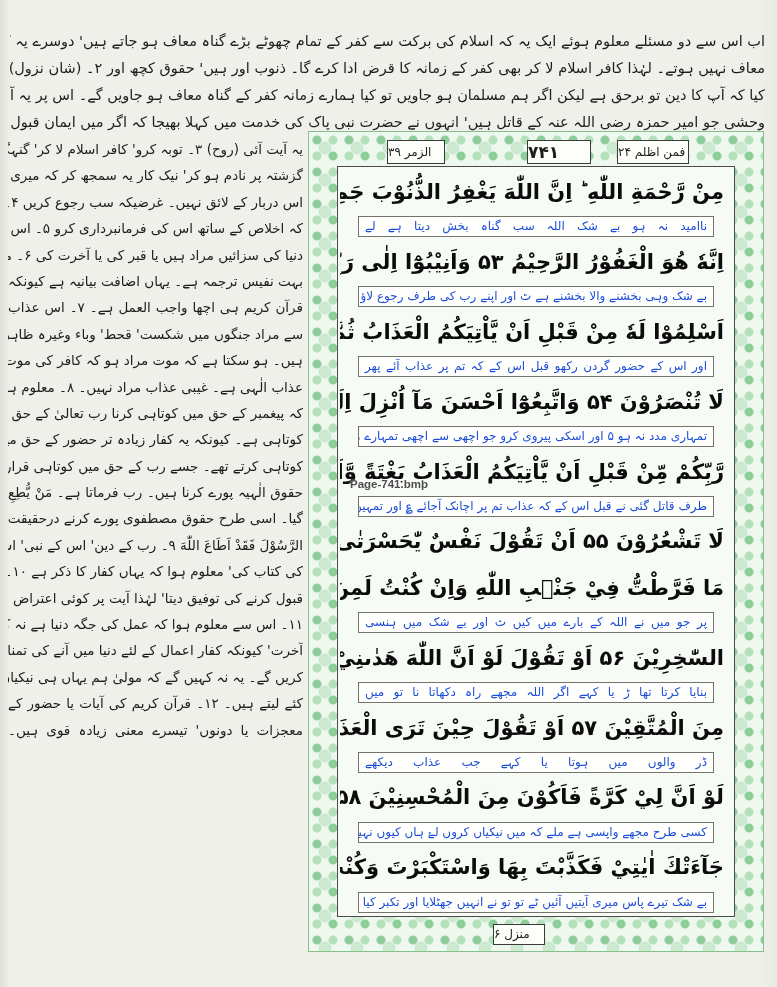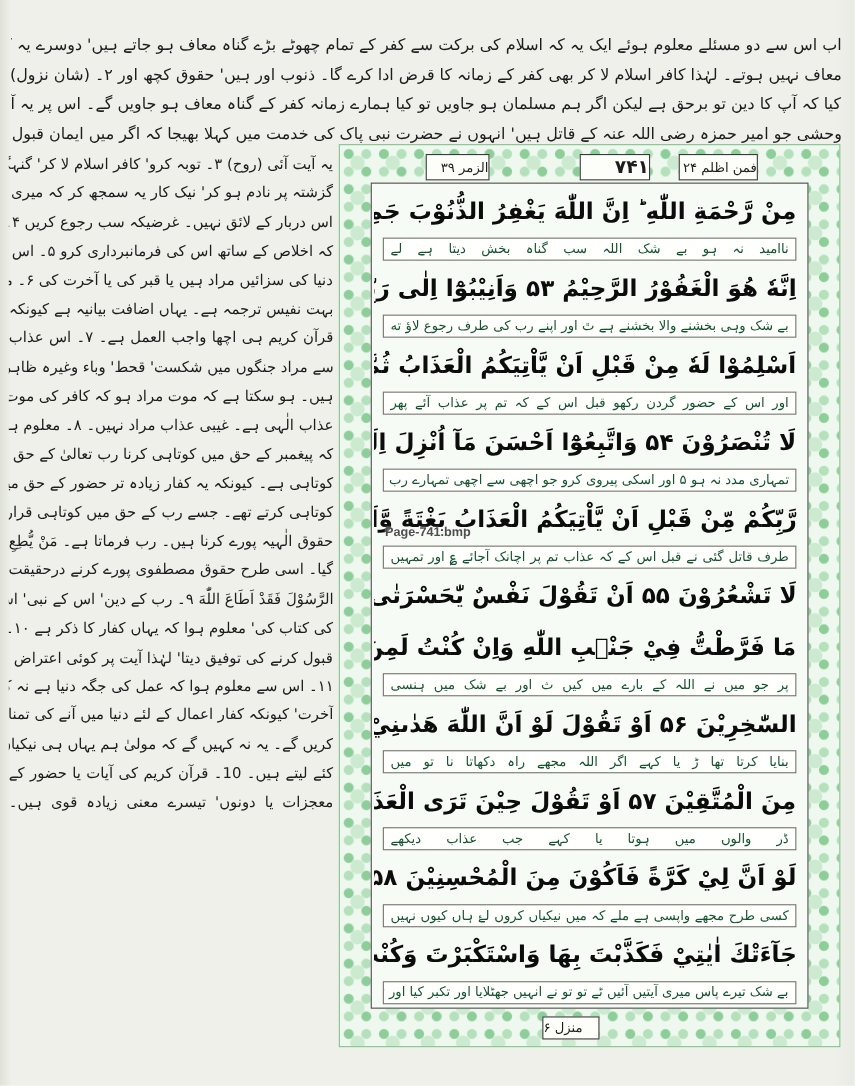--- a/index.html
+++ b/index.html
@@ -28,44 +28,44 @@
       radial-gradient(circle at 8px 8px, rgba(124,198,138,.85) 4px, rgba(124,198,138,0) 5px),
       radial-gradient(circle at 24px 8px, rgba(165,219,175,.8) 4px, rgba(165,219,175,0) 5px),
       radial-gradient(circle at 8px 24px, rgba(165,219,175,.8) 4px, rgba(165,219,175,0) 5px),
       radial-gradient(circle at 24px 24px, rgba(124,198,138,.85) 4px, rgba(124,198,138,0) 5px),
       radial-gradient(circle at 16px 16px, rgba(203,234,208,1) 6px, rgba(203,234,208,0) 7px);
     background-size:32px 32px;
   }
   .hdr-box{
     position:absolute;top:8px;height:24px;box-sizing:border-box;
     background:#fdfdfa;border:1px solid #3a3a3a;
-    font-size:12px;line-height:22px;text-align:right;direction:rtl;
+    font-size:12px;line-height:22px;text-align:left;direction:rtl;
     overflow:hidden;white-space:nowrap;
   }
   .hdr-surah{left:78px;width:58px;}
   .hdr-page{left:190px;width:64px;font-size:17px;font-weight:bold;margin-left:28px;}
   .hdr-juz{left:308px;width:72px;}
   .inner{
     position:absolute;left:28px;right:28px;top:34px;bottom:34px;
     background:#f7fbf5;border:1px solid #4c4c4c;
     display:flex;flex-direction:column;justify-content:space-between;
     padding:3px 2px;box-sizing:border-box;
   }
   .ayah{
     direction:rtl;unicode-bidi:plaintext;
     font-size:21px;font-weight:bold;color:#0c0c0c;
     height:44px;line-height:44px;padding:0 8px;
     text-align:justify;text-align-last:justify;
     overflow:hidden;white-space:nowrap;
   }
   .tr{
     direction:rtl;unicode-bidi:plaintext;
-    margin:0 8px;height:21px;line-height:19px;box-sizing:border-box;
+    margin:0 18px;height:21px;line-height:19px;box-sizing:border-box;
     background:#fffffe;border:1px solid #74746c;
-    font-size:12px;color:#14532d;padding:0 6px;
+    font-size:12px;color:#1d4ed8;padding:0 6px;
     text-align:justify;text-align-last:justify;
     overflow:hidden;white-space:nowrap;
   }
   .manzil{
     position:absolute;bottom:6px;left:184px;width:52px;height:21px;box-sizing:border-box;
     background:#fdfdfa;border:1px solid #3a3a3a;
     font-size:12px;line-height:19px;text-align:left;direction:rtl;
   }
   .file-label{
     position:absolute;left:350px;top:478px;
@@ -98,21 +98,21 @@
   <div class="rtl-line">کوتاہی ہے۔ کیونکہ یہ کفار زیادہ تر حضور کے حق میں</div>
   <div class="rtl-line">کوتاہی کرتے تھے۔ جسے رب کے حق میں کوتاہی قرار دیا</div>
   <div class="rtl-line">حقوق الٰہیہ پورے کرنا ہیں۔ رب فرماتا ہے۔ مَنْ يُّطِعِ</div>
   <div class="rtl-line">گیا۔ اسی طرح حقوق مصطفوی پورے کرنے درحقیقت</div>
   <div class="rtl-line">الرَّسُوْلَ فَقَدْ اَطَاعَ اللّٰهَ ۹۔ رب کے دین' اس کے نبی' اس</div>
   <div class="rtl-line">کی کتاب کی' معلوم ہوا کہ یہاں کفار کا ذکر ہے ۱۰۔ حق</div>
   <div class="rtl-line">قبول کرنے کی توفیق دیتا' لہٰذا آیت پر کوئی اعتراض نہیں۔</div>
   <div class="rtl-line">۱۱۔ اس سے معلوم ہوا کہ عمل کی جگہ دنیا ہے نہ کہ</div>
   <div class="rtl-line">آخرت' کیونکہ کفار اعمال کے لئے دنیا میں آنے کی تمنا</div>
   <div class="rtl-line">کریں گے۔ یہ نہ کہیں گے کہ مولیٰ ہم یہاں ہی نیکیاں</div>
-  <div class="rtl-line">کئے لیتے ہیں۔ 10۔ قرآن کریم کی آیات یا حضور کے</div>
+  <div class="rtl-line">کئے لیتے ہیں۔ ۱۲۔ قرآن کریم کی آیات یا حضور کے</div>
   <div class="rtl-line">معجزات یا دونوں' تیسرے معنی زیادہ قوی ہیں۔</div>
 </div>
 
 <div class="frame">
   <div class="hdr-box hdr-surah">الزمر ۳۹</div>
   <div class="hdr-box hdr-page">۷۴۱</div>
   <div class="hdr-box hdr-juz">فمن اظلم ۲۴</div>
 
   <div class="inner">
     <div class="ayah">مِنْ رَّحْمَةِ اللّٰهِ ؕ اِنَّ اللّٰهَ يَغْفِرُ الذُّنُوْبَ جَمِيْعًا ؕ</div>

